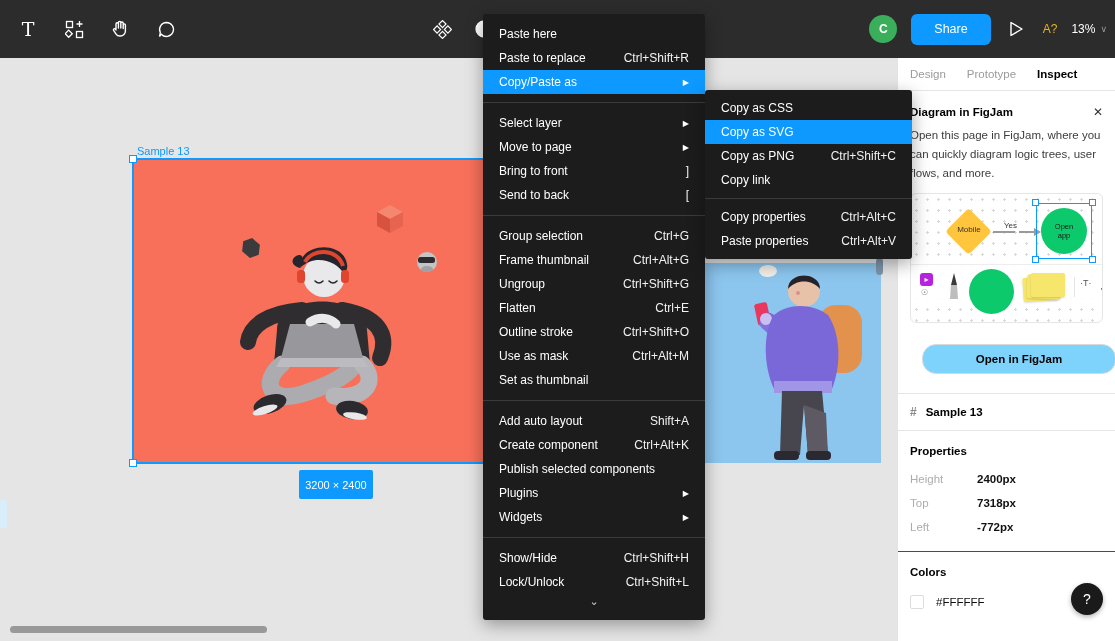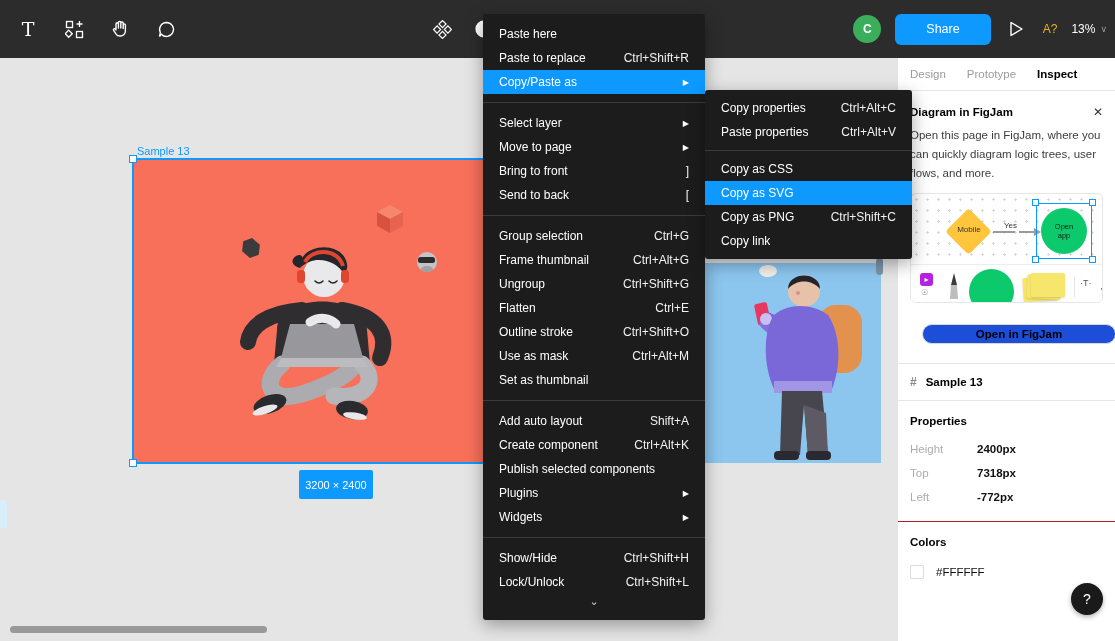--- a/index.html
+++ b/index.html
@@ -14,21 +14,21 @@
     position:absolute; left:0; top:0; width:1115px; height:58px;
     background:var(--toolbar_bg,#2c2c2c); z-index:10;
     display:flex; align-items:center;
   }
   .tb-left { position:absolute; left:0; top:0; height:58px; display:flex; align-items:center; gap:22px; padding-left:16px; }
   .tb-tool { width:24px; height:24px; display:flex; align-items:center; justify-content:center; color:#fff; }
   .tb-text-tool { font-family:"DejaVu Serif",serif; font-size:19px; color:#fff; }
   .tb-center { position:absolute; left:430px; top:0; height:58px; display:flex; align-items:center; gap:18px; }
   .tb-right { position:absolute; right:8px; top:0; height:58px; display:flex; align-items:center; gap:14px; }
   .avatar { width:28px; height:28px; border-radius:50%; background:var(--avatar_green,#3bae5c); color:#fff; font-size:12px; font-weight:bold; display:flex; align-items:center; justify-content:center; }
-  .share-btn { height:31px; padding:0 31px; border-radius:6px; background:var(--accent,#0d99ff); color:#fff; font-size:12.5px; display:flex; align-items:center; border:none; }
+  .share-btn { height:31px; padding:0 23px; border-radius:6px; background:var(--accent,#0d99ff); color:#fff; font-size:12.5px; display:flex; align-items:center; border:none; }
   .present { color:#fff; font-size:15px; }
   .font-warn { color:var(--warning_gold,#e5b122); font-size:12px; }
   .zoom-ctl { color:#fff; font-size:12px; display:flex; align-items:center; gap:5px;justify-content:flex-end; }
   .zoom-ctl .chev { color:#9a9a9a; font-size:9px; }
   
   .canvas { position:absolute; left:0; top:58px; width:1115px; height:583px; background:var(--canvas_bg,#e5e5e5); z-index:1; }
   .frame-label { position:absolute; left:137px; top:87px; font-size:11px; color:var(--accent,#0d99ff); }
   .red-frame {
     position:absolute; left:132px; top:100px; width:406px; height:306px;
     background:var(--frame_red,#f8705a); border:2px solid var(--accent,#0d99ff);
@@ -67,21 +67,21 @@
   }
   .tabs { height:33px; display:flex; align-items:center; gap:21px; padding:0 12px; border-bottom:1px solid #e6e6e6; }
   .tab { color:#9b9b9b; }
   .tab.active { color:#000; font-weight:bold; }
   .figjam { padding:14px 12px 0 12px; }
   .fj-head { display:flex; align-items:center; justify-content:space-between; }
   .fj-title { font-weight:bold; color:#000; }
   .fj-close { color:#333; font-size:12px; }
   .fj-desc { margin-top:7px; line-height:19px; color:#3d3d3d; }
   .fj-card {
-    position:relative; margin-top:10px; height:110px; border:1px solid #e6e6e6; border-radius:6px;
+    position:relative; margin-top:10px; height:130px; border:1px solid #e6e6e6; border-radius:6px;
     background-color:#fff; overflow:hidden;
     background-image:radial-gradient(#d9d9d9 1px, transparent 1.2px);
     background-size:11px 11px;
   }
   .fj-diamond { position:absolute; left:41px; top:21px; width:33px; height:33px; background:var(--figjam_yellow,#ffc53d); border-radius:4px; transform:rotate(45deg); }
   .fj-diamond-label { position:absolute; left:36px; top:31px; width:44px; text-align:center; font-size:8px; color:#333; }
   .fj-edge-line { position:absolute; left:82px; top:37px; width:22px; height:1.5px; background:#9a9a9a; }
   .fj-edge-label { position:absolute; left:91px; top:27px; font-size:8px; color:#333; background:transparent; padding:0 2px; }
   .fj-edge-line2 { position:absolute; left:108px; top:37px; width:16px; height:1.5px; background:#9a9a9a; }
   .fj-arrowhead { position:absolute; left:123px; top:33.5px; width:0; height:0; border-left:7px solid #9a9a9a; border-top:4.5px solid transparent; border-bottom:4.5px solid transparent; }
@@ -91,21 +91,21 @@
   .fj-strip { position:absolute; left:0; right:0; top:70px; height:40px; background:rgba(255,255,255,.92); border-top:1px solid #ededed; }
   .fj-purple { position:absolute; left:9px; top:8px; width:13px; height:13px; border-radius:3px; background:var(--figjam_purple,#b622de); color:#fff; font-size:8px; display:flex; align-items:center; justify-content:center; }
   .fj-hand { position:absolute; left:10px; top:23px; font-size:8px; color:#777; }
   .fj-pen { position:absolute; left:36px; top:6px; }
   .fj-greenblob { position:absolute; left:58px; top:4px; width:45px; height:45px; border-radius:50%; background:var(--figjam_green,#0cc96b); }
   .fj-sticky { position:absolute; width:34px; height:24px; background:var(--figjam_sticky,#f6e66b); border-radius:2px; box-shadow:0 1px 2px rgba(0,0,0,.15); }
   .fj-vdiv { position:absolute; left:163px; top:12px; width:1px; height:20px; background:#e4e4e4; }
   .fj-ttool { position:absolute; left:169px; top:13px; font-size:9px; color:#555; }
   .fj-connector { position:absolute; left:188px; top:11px; }
   .fj-open-btn {
-    margin:21px 12px 0 12px; height:20px; border:1px solid #d9d9d9; border-radius:14px; background:#1d4ed8;
+    margin:21px 12px 0 12px; height:30px; border:1px solid #d9d9d9; border-radius:14px; background:#7dd3fc;
     width:194px; display:flex; align-items:center; justify-content:center; font-size:11.5px; font-weight:600; color:#000;
   }
   .layer-row { margin-top:19px; height:38px; border-top:1px solid #e6e6e6; border-bottom:1px solid #e6e6e6; display:flex; align-items:center; padding:0 12px; gap:9px; }
   .hash-icon { color:#8a8a8a; font-weight:bold; font-size:12px; }
   .layer-name { font-weight:bold; color:#000; }
   .props { padding:14px 12px 12px 12px; border-bottom:1px solid #b91c1c; }
   .section-title { font-weight:bold; color:#000; }
   .prop-row { display:flex; align-items:center; height:24px; margin-top:0; }
   .props .prop-rows { margin-top:10px; }
   .prop-label { width:67px; color:#adadad; }
@@ -428,38 +428,38 @@
         <span class="mi-label">Lock/Unlock</span>
         <span class="mi-shortcut">Ctrl+Shift+L</span>
       </div>
       <div class="menu-more">⌄</div>
     </div>
   </div>
 
   <div class="submenu">
     <div class="menu-section">
       <div class="mi">
+        <span class="mi-label">Copy as CSS</span>
+      </div>
+      <div class="mi highlighted">
+        <span class="mi-label">Copy as SVG</span>
+      </div>
+      <div class="mi">
+        <span class="mi-label">Copy as PNG</span>
+        <span class="mi-shortcut">Ctrl+Shift+C</span>
+      </div>
+      <div class="mi">
+        <span class="mi-label">Copy link</span>
+      </div>
+    </div>
+    <div class="menu-section">
+      <div class="mi">
         <span class="mi-label">Copy properties</span>
         <span class="mi-shortcut">Ctrl+Alt+C</span>
       </div>
       <div class="mi">
         <span class="mi-label">Paste properties</span>
         <span class="mi-shortcut">Ctrl+Alt+V</span>
       </div>
     </div>
-    <div class="menu-section">
-      <div class="mi">
-        <span class="mi-label">Copy as CSS</span>
-      </div>
-      <div class="mi highlighted">
-        <span class="mi-label">Copy as SVG</span>
-      </div>
-      <div class="mi">
-        <span class="mi-label">Copy as PNG</span>
-        <span class="mi-shortcut">Ctrl+Shift+C</span>
-      </div>
-      <div class="mi">
-        <span class="mi-label">Copy link</span>
-      </div>
-    </div>
   </div>
 
 </div>
 
 </body></html>

